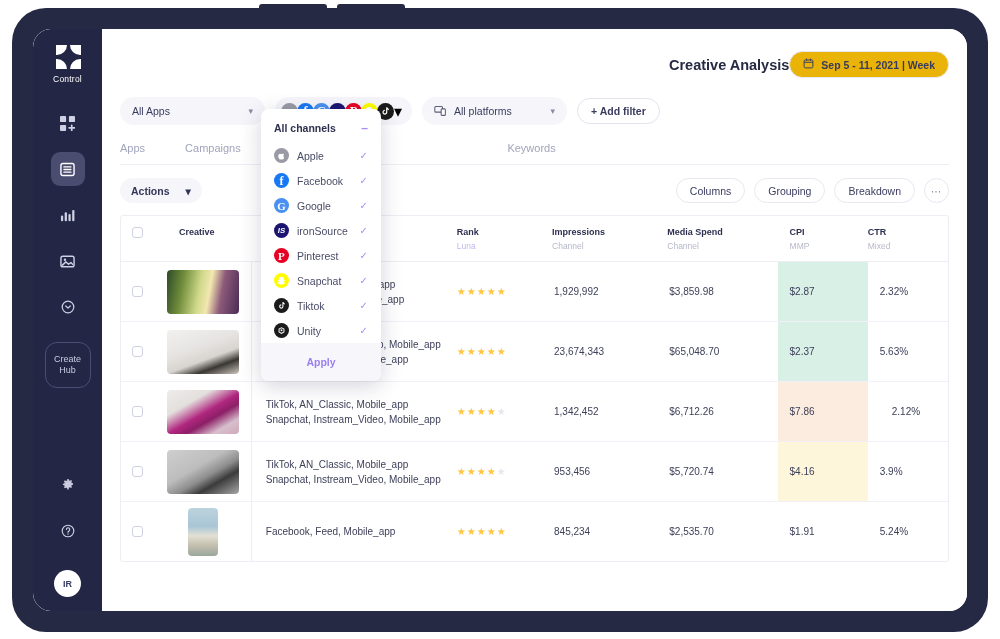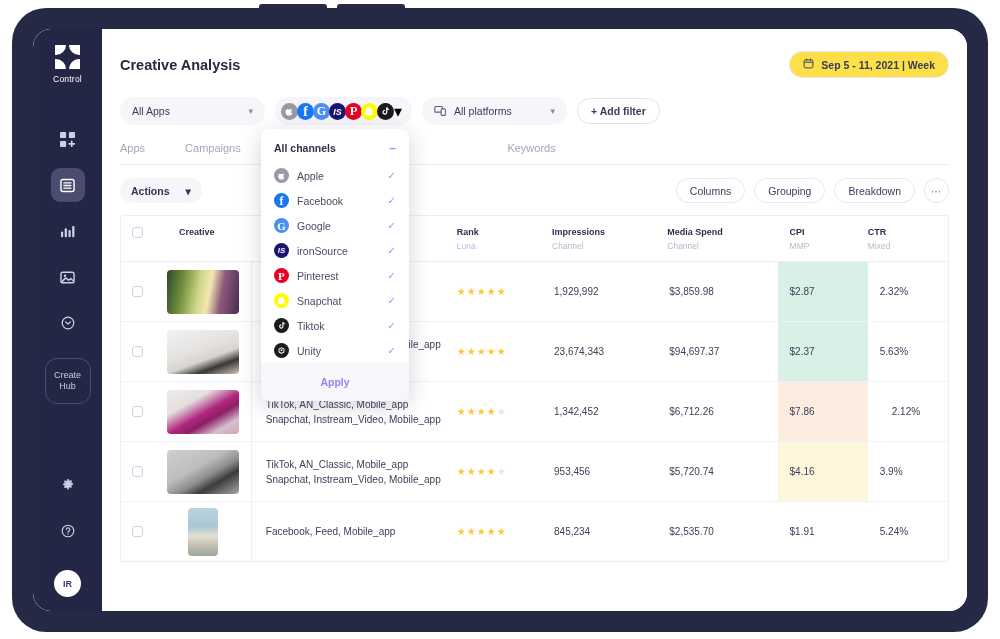--- a/index.html
+++ b/index.html
@@ -30,21 +30,21 @@
   }
 
   
   .sidebar {
     width: 69px; flex: 0 0 69px;
     background: #232645;
     display: flex; flex-direction: column; align-items: center;
     padding-top: 16px; padding-bottom: 14px;
     border-radius: 18px 0 0 18px;
   }
-  .logo-wrap { display:flex; flex-direction:column; align-items:center; margin-bottom:38px;}
+  .logo-wrap { display:flex; flex-direction:column; align-items:flex-end; margin-bottom:22px;}
   .logo-mark { width:26px; height:24px; display:grid; grid-template-columns:1fr 1fr; gap:3px;}
   .logo-mark i { display:block; width:11px; height:10px; background:#ffffff; }
   .logo-mark i.tl { border-radius: 0 0 10px 0; }
   .logo-mark i.tr { border-radius: 0 0 0 10px; }
   .logo-mark i.bl { border-radius: 0 10px 0 0; }
   .logo-mark i.br { border-radius: 10px 0 0 0; }
   .logo-text { color:#fff; font-size:8.5px; margin-top:5px; letter-spacing:.2px;}
 
   .nav-item {
     width:34px; height:34px; margin-bottom:12px;
@@ -63,27 +63,27 @@
   .sidebar-spacer { flex: 1 1 auto; }
   .avatar {
     width:27px; height:27px; border-radius:50%; background:#fff;
     color:#3a3c63; font-size:9px; font-weight:bold;
     display:flex; align-items:center; justify-content:center; margin-top:10px;
   }
 
   
   .main { flex:1 1 auto; background:#fff; position:relative; padding: 0 18px; }
 
-  .topbar { display:flex; align-items:center; justify-content:space-between; padding: 22px 0 0 0; }
+  .topbar { display:flex; align-items:center; justify-content:flex-end; padding: 22px 0 0 0; }
   .page-title { font-size:14.5px; font-weight:bold; color:#262943; }
   .date-pill {
     display:flex; align-items:center; gap:7px;
     border:1px solid #e7e8f0; border-radius:16px;
     padding:6px 13px; font-size:10.5px; color:#383b5e; font-weight:bold;
-    background:#fde047;
+    background:#eab308;
   }
 
   
   .filterbar { display:flex; align-items:center; gap:10px; margin-top:19px; }
   .sel {
     background:#f5f5fa; border-radius:18px; height:28px;
     display:flex; align-items:center; padding:0 12px; font-size:10.5px; color:#3a3c5e;
     min-width:145px; justify-content:space-between; gap:8px;
   }
   .sel .chev { color:#8a8ca6; font-size:9px; }
@@ -139,21 +139,21 @@
   .thumb { width:72px; height:44px; border-radius:4px; margin:0 auto; background-size:cover; background-position:center; }
   .thumb.portrait { width:30px; height:48px; }
   .platcell { padding-right:10px; line-height:15px; color:#3e4059; font-size:10px; }
   .stars { color:#ffc53d; font-size:10px; letter-spacing:1px; padding-left:5px;}
   .stars .off { color:#e6e7ee; }
   .cpi-cell { height:59px; display:flex; align-items:center; padding-left:12px; }
   .num { padding-left:2px; }
 
   
   .dropdown {
-    position:absolute; left:159px; top:100px; width:148px;
+    position:absolute; left:159px; top:80px; width:120px;
     background:#fff; border-radius:8px;
     box-shadow:0 5px 22px rgba(40,40,80,.20);
     z-index: 40; overflow:hidden;
   }
   .dd-head { display:flex; align-items:center; justify-content:space-between; padding:12px 13px 8px 13px;}
   .dd-head .t { font-size:10.5px; font-weight:bold; color:#2e3050;}
   .dd-row { display:flex; align-items:center; gap:8px; padding:5px 13px 5px 13px; }
   .dd-row .nm { font-size:10.5px; color:#4a4c66; flex:1 1 auto;}
   .tick { color:#a98cf5; font-size:10px; }
   .dash { color:#a98cf5; font-size:12px; font-weight:bold;}
@@ -423,21 +423,21 @@
                 <td>
                   <div class="platcell" style="padding-left: 14px;">
                     <div>Snapchat, Instream_Video, Mobile_app</div>
                     <div>TikTok, AN_Classic, Mobile_app</div>
                   </div>
                 </td>
                 <td>
                   <div class="stars"><span>★</span><span>★</span><span>★</span><span>★</span><span>★</span></div>
                 </td>
                 <td><span class="num" style="padding-left:2px">23,674,343</span></td>
-                <td><span class="num" style="padding-left:2px">$94,697.37</span></td>
+                <td><span class="num" style="padding-left:2px">$65,048.70</span></td>
                 <td style="padding: 0px;">
                   <div class="cpi-cell" style="background:#d9f0e6">$2.37</div>
                 </td>
                 <td><span class="num" style="padding-left:12px">5.63%</span></td>
               </tr>
               <tr>
                 <td>
                   <div class="cb"></div>
                 </td>
                 <td class="vline-cre">

